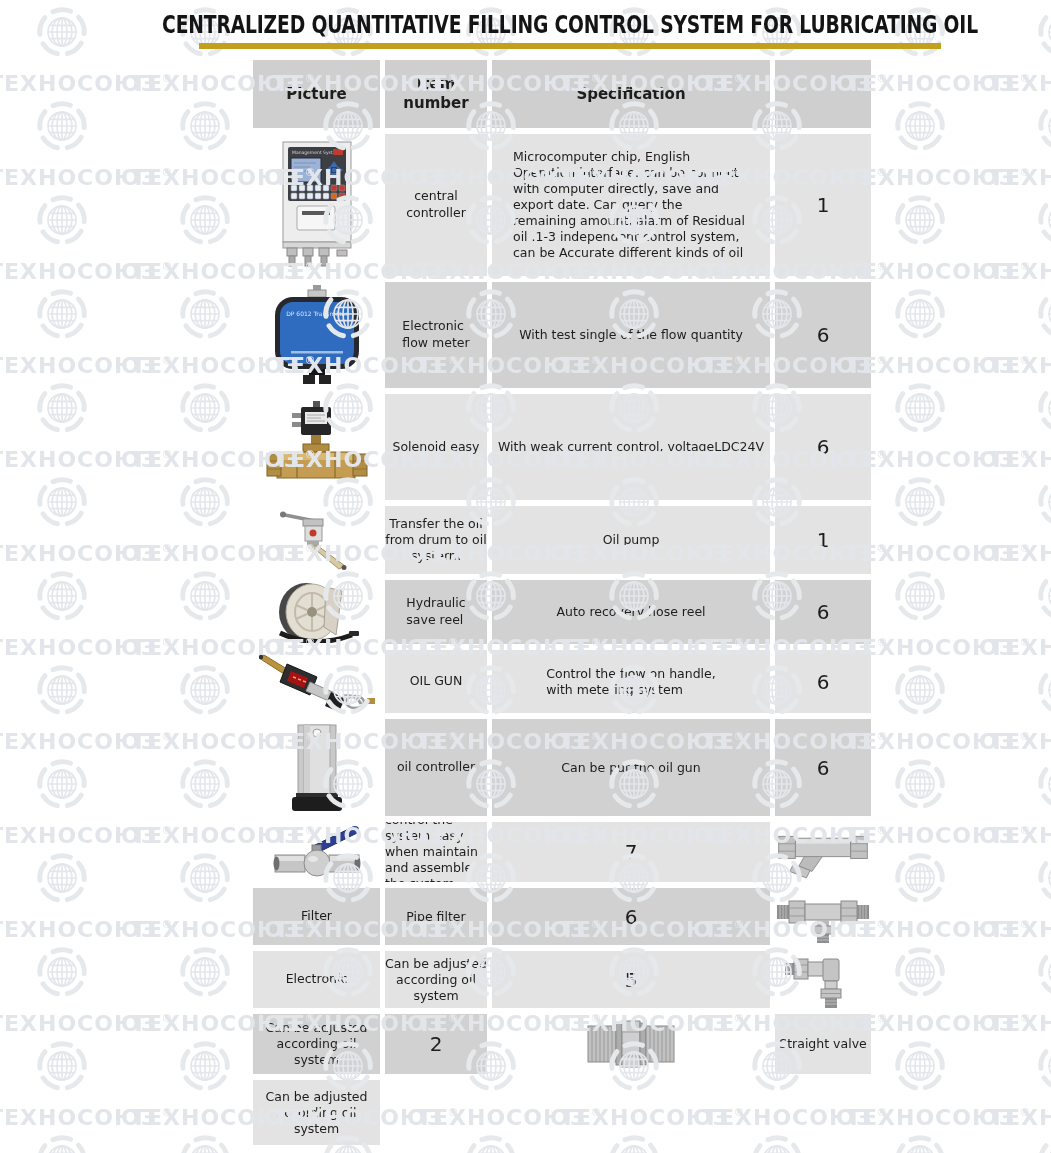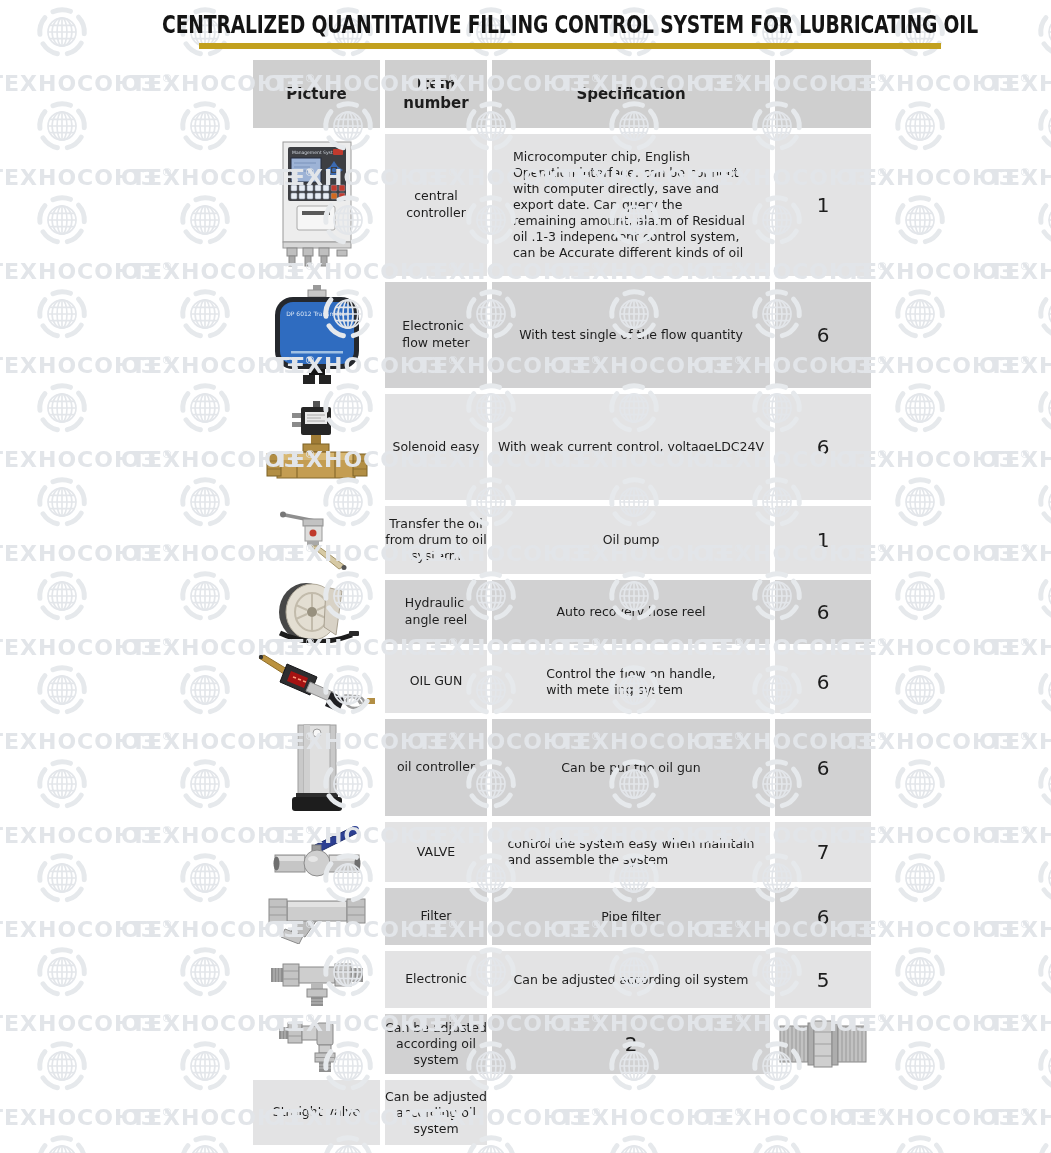--- a/index.html
+++ b/index.html
@@ -200,21 +200,21 @@
             <line x1="61" y1="29" x2="72" y2="24"></line>
     </g>
     <circle cx="56" cy="31" r="5" fill="#98917f"></circle>
     <polygon points="70,6 86,10 80,54 68,46" fill="#d8d2c6" stroke="#a8a090"></polygon>
     <path d="M24 52 Q58 68 96 54" stroke="#1c1c1c" stroke-width="5" fill="none"></path>
     <rect x="93" y="50" width="10" height="5" rx="1" fill="#2a2a2a"></rect>
   </svg>
       </div>
       <div class="cell dark">
         <div class="item-text" style="text-align: left;">Hydraulic
-angle reel</div>
+save reel</div>
       </div>
       <div class="cell spec dark">
         <div class="spec-text">Auto recovery hose reel</div>
       </div>
       <div class="cell dark">
         <span class="qty-text">6</span>
       </div>
       <div class="cell pic">
         <svg class="pimg" width="124" height="60" viewBox="0 0 124 60" xmlns="http://www.w3.org/2000/svg">
     <polygon points="4,6 9,3 32,17 29,22" fill="#bb923f" stroke="#8f6d28"></polygon>
@@ -266,23 +266,20 @@
     <rect x="45" y="22" width="9" height="9" fill="#9b9b9b" stroke="#7e7e7e"></rect>
     <rect x="8" y="32" width="30" height="17" fill="#c6c6c6" stroke="#8d8d8d"></rect>
     <rect x="9" y="33" width="28" height="5" fill="#e0e0e0"></rect>
     <ellipse cx="9.5" cy="40.5" rx="3" ry="7" fill="#6f6f6f"></ellipse>
     <rect x="62" y="32" width="30" height="17" fill="#c6c6c6" stroke="#8d8d8d"></rect>
     <rect x="63" y="33" width="28" height="5" fill="#e0e0e0"></rect>
     <ellipse cx="90.5" cy="40.5" rx="3" ry="7" fill="#6f6f6f"></ellipse>
     <circle cx="50" cy="40" r="13" fill="#cfcfcf" stroke="#8d8d8d"></circle>
     <ellipse cx="46" cy="36" rx="5" ry="3" fill="#e6e6e6"></ellipse>
   </svg>
-      </div>
-      <div class="cell light">
-        <div class="item-text">VALVE</div>
       </div>
       <div class="cell spec light">
         <div class="spec-text" style="text-align: left;">control the system easy when maintain
 and assemble the system</div>
       </div>
       <div class="cell light">
         <span class="qty-text">7</span>
       </div>
       <div class="cell pic">
         <svg class="pimg" width="104" height="55" viewBox="0 0 104 55" xmlns="http://www.w3.org/2000/svg">

